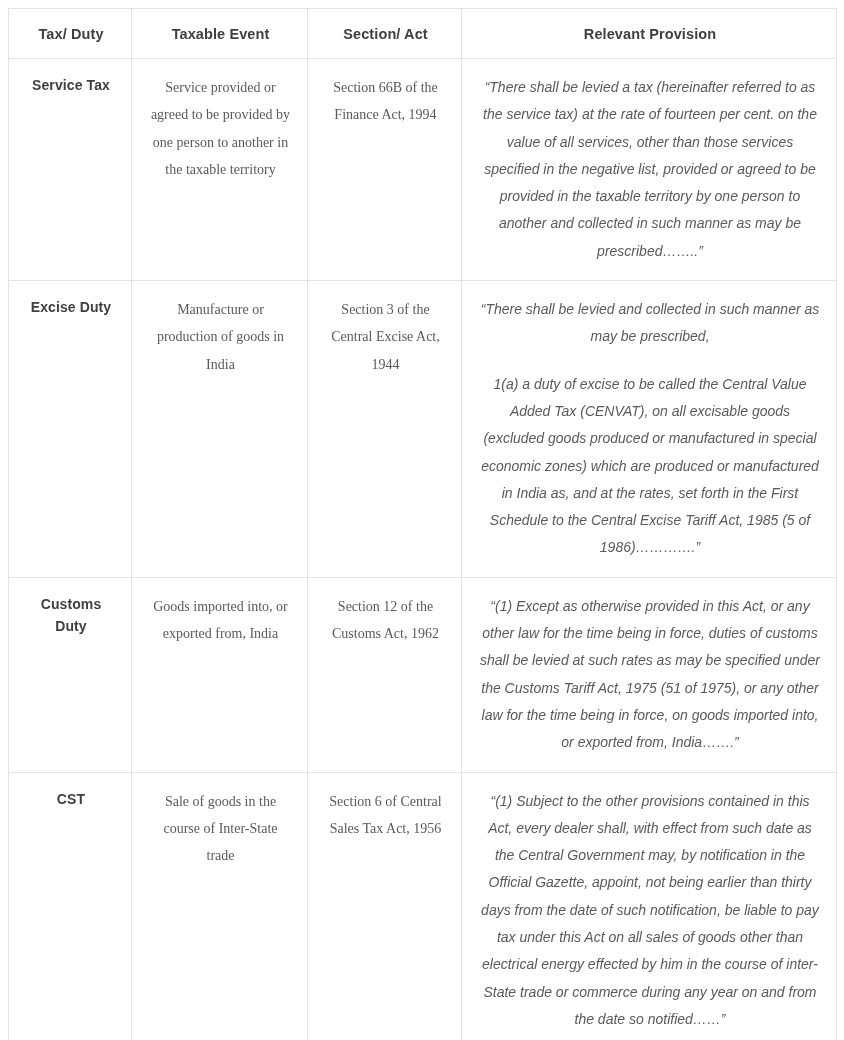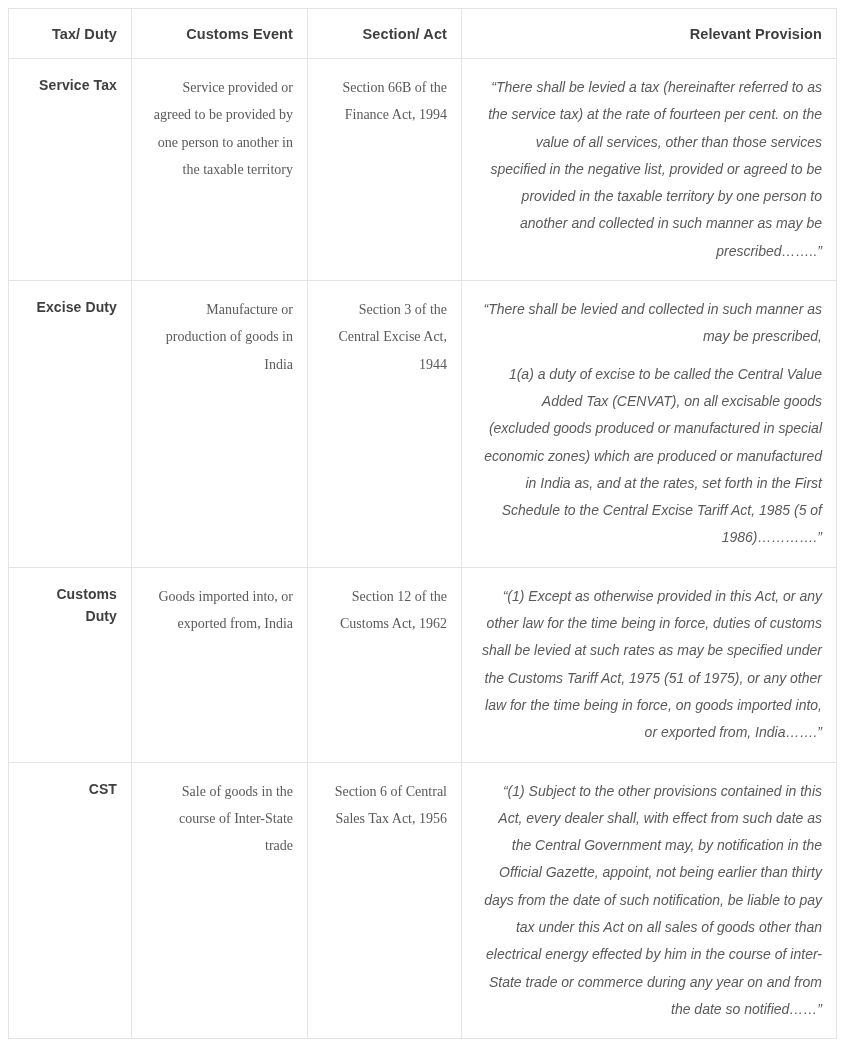--- a/index.html
+++ b/index.html
@@ -29,21 +29,21 @@
   }
   table.tax-table col.c1 { width: 123px; }
   table.tax-table col.c2 { width: 176px; }
   table.tax-table col.c3 { width: 154px; }
   table.tax-table col.c4 { width: 375px; }
 
   table.tax-table th,
   table.tax-table td {
     border: 1px solid #e4e4e4;
     vertical-align: top;
-    text-align: right;
+    text-align: center;
     padding: 15px 14px 15px 16px;
     box-sizing: border-box;
   }
   table.tax-table thead th {
     font-size: 14.5px;
     font-weight: bold;
     color: #3f3f3f;
     padding-top: 17px;
     padding-bottom: 16px;
     letter-spacing: 0.1px;
@@ -68,21 +68,21 @@
     font-style: italic;
     color: #5a5a5a;
     line-height: 1.95;
     padding-right: 18px;
   }
   td.provision p {
     margin: 0 0 0 0;
     font-style: italic;
   }
   td.provision p + p {
-    margin-top: 10px;
+    margin-top: 20px;
   }
 
   
   tr.row-service-tax td { height: 186px; }
   tr.row-excise-duty td { height: 279px; }
   tr.row-customs-duty td { height: 169px; }
   tr.row-cst td { height: 236px; }
 </style>
 </head>
 <body>
@@ -91,21 +91,21 @@
   <table class="tax-table">
     <colgroup>
       <col class="c1">
         <col class="c2">
         <col class="c3">
         <col class="c4">
     </colgroup>
     <thead>
       <tr>
         <th>Tax/ Duty</th>
-        <th>Customs Event</th>
+        <th>Taxable Event</th>
         <th>Section/ Act</th>
         <th>Relevant Provision</th>
       </tr>
     </thead>
     <tbody>
 
       <tr class="row-service-tax">
         <td class="tax-name">Service Tax</td>
         <td class="taxable-event">Service provided or agreed to be provided by one person to another in the taxable territory</td>
         <td class="section-act">Section 66B of the Finance Act, 1994</td>

